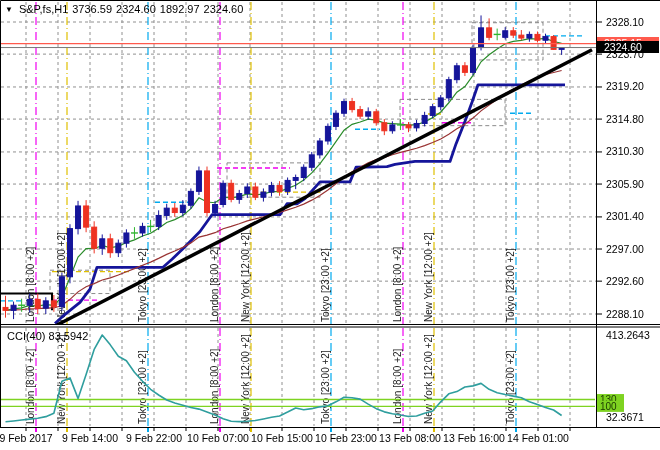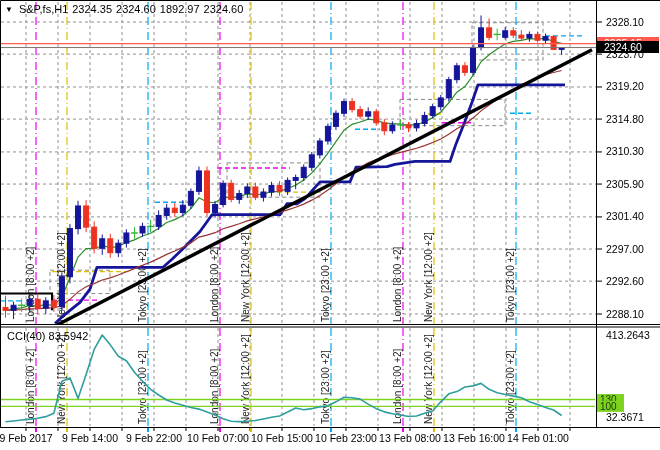--- a/index.html
+++ b/index.html
@@ -377,21 +377,21 @@
         <text x="346" y="442" font-size="10.5" fill="#000" text-anchor="middle" font-family="&quot;Liberation Sans&quot;,sans-serif">10 Feb 23:00</text>
         <text x="410" y="442" font-size="10.5" fill="#000" text-anchor="middle" font-family="&quot;Liberation Sans&quot;,sans-serif">13 Feb 08:00</text>
         <text x="474" y="442" font-size="10.5" fill="#000" text-anchor="middle" font-family="&quot;Liberation Sans&quot;,sans-serif">13 Feb 16:00</text>
         <text x="538" y="442" font-size="10.5" fill="#000" text-anchor="middle" font-family="&quot;Liberation Sans&quot;,sans-serif">14 Feb 01:00</text>
       </g>
     </svg>
 
 <div class="ovl" id="info-bar">
   <span class="tri">▼</span>
   <span>S&amp;P,fs,H1</span>
-  <span>2324.35</span>
+  <span>3736.59</span>
   <span>2324.60</span>
   <span>1892.97</span>
   <span>2324.60</span>
 </div>
 
 <div class="ovl" id="cci-title">CCI(40) 83.5942</div>
 
 <div class="price-tag" id="ask-tag">2325.15</div>
 <div class="price-tag" id="bid-tag">2324.60</div>
 

